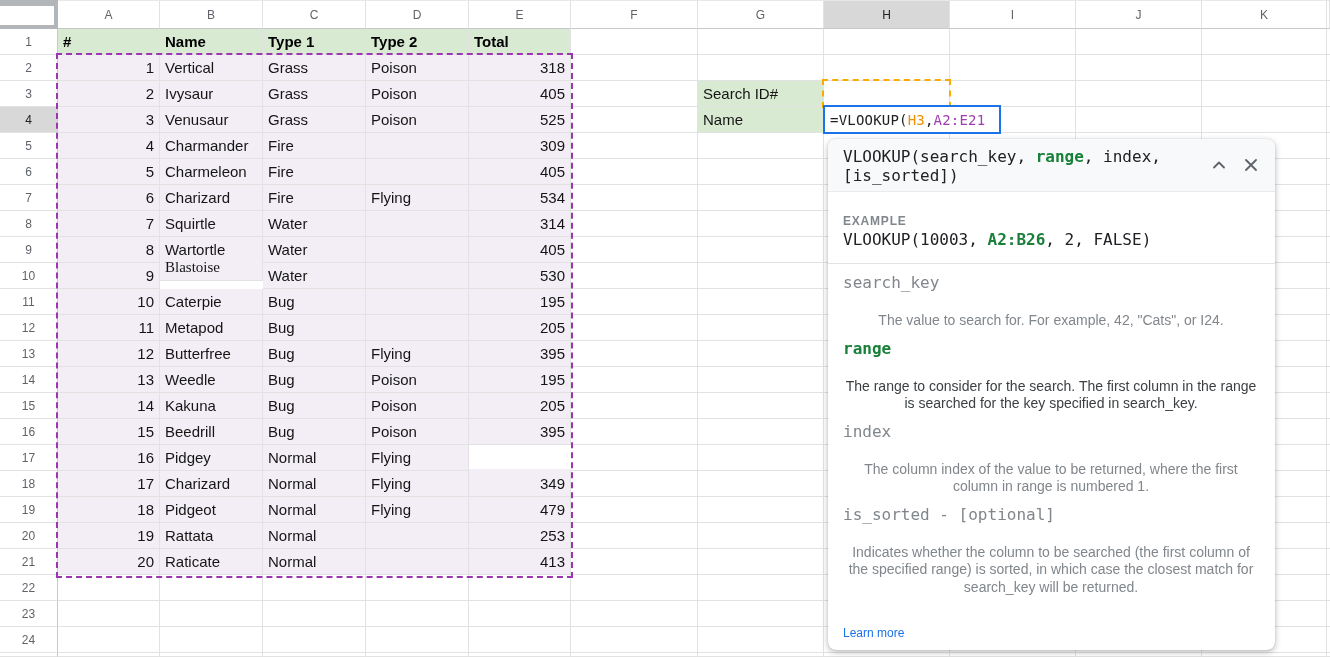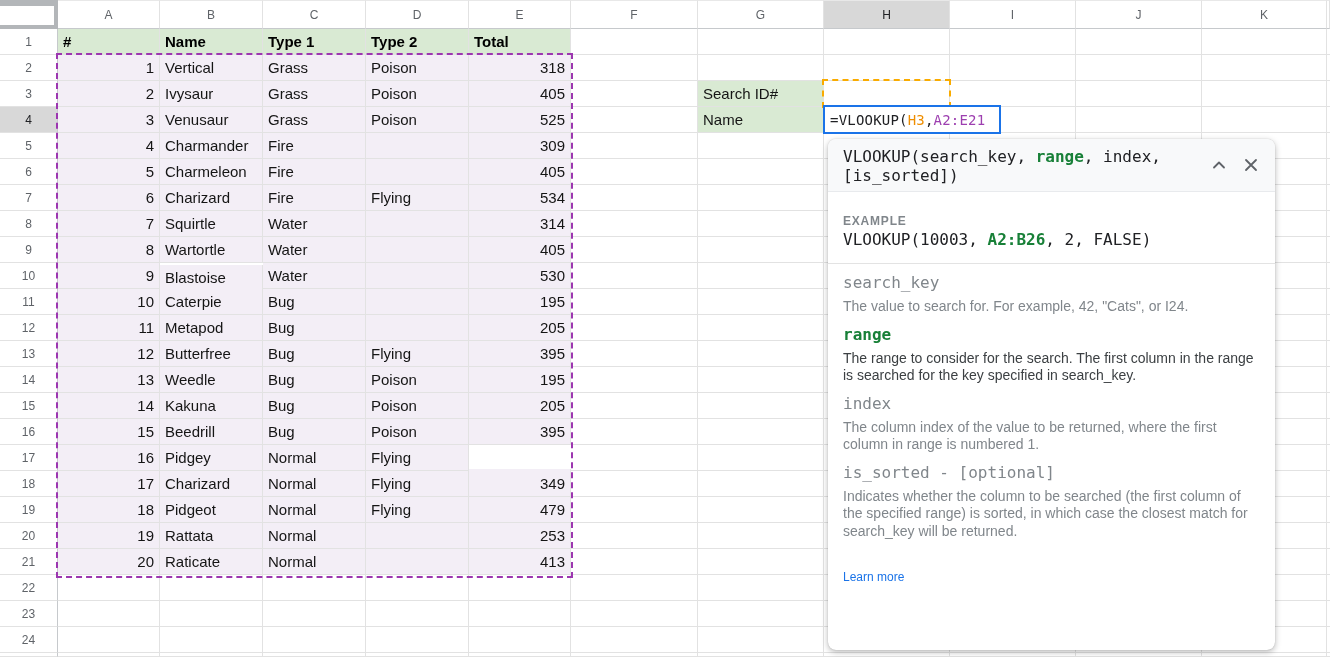--- a/index.html
+++ b/index.html
@@ -50,21 +50,21 @@
   .icon-btn{position:absolute;top:16px;width:20px;height:20px;color:#5f6368;cursor:pointer;}
   .icon-btn.collapse{right:46px;}
   .icon-btn.close{right:14px;}
   .popup-body{padding:8px 16px 0 15px;}
   .plabel{font-size:12px;line-height:12px;font-weight:bold;color:#80868b;letter-spacing:.8px;margin-top:15px;}
   .pcode{font-family:"DejaVu Sans Mono",monospace;font-size:16px;line-height:19px;color:#202124;margin-top:3px;}
   .ptext{font-size:14px;line-height:17.5px;color:#3c4043;margin-top:5px;}
   .pdivider{height:1px;background:#e3e3e3;margin:14px -16px 0 -15px;}
   .pname{font-family:"DejaVu Sans Mono",monospace;font-size:16px;line-height:19px;color:#80868b;margin-top:9px;}
   .pname.active{color:var(--function-green,#188038);font-weight:bold;}
-  .pdesc{font-size:14px;line-height:17.5px;color:#80868b;margin-top:6px;}
+  .pdesc{font-size:14px;line-height:17.5px;color:#80868b;margin-top:20px;text-align:center;}
   .pdesc.dark{color:#3c4043;}
   .learn{display:inline-block;font-size:12px;color:var(--link-blue,#1a73e8);margin-top:30px;
          text-decoration:none;cursor:pointer;}
 </style>
 </head>
 <body>
 
 <div class="sheet">
   <div id="cells">
       <div class="cell green bold" style="left: 58px; top: 29px; width: 102px; height: 26px;">#</div>
@@ -169,21 +169,21 @@
       <div class="cell tint" style="left: 366px; top: 237px; width: 103px; height: 26px;"></div>
       <div class="cell tint right" style="left: 469px; top: 237px; width: 102px; height: 26px;">405</div>
       <div class="cell" style="left: 571px; top: 237px; width: 127px; height: 26px;"></div>
       <div class="cell" style="left: 698px; top: 237px; width: 126px; height: 26px;"></div>
       <div class="cell" style="left: 824px; top: 237px; width: 126px; height: 26px;"></div>
       <div class="cell" style="left: 950px; top: 237px; width: 126px; height: 26px;"></div>
       <div class="cell" style="left: 1076px; top: 237px; width: 126px; height: 26px;"></div>
       <div class="cell" style="left: 1202px; top: 237px; width: 125px; height: 26px;"></div>
       <div class="cell" style="left: 1327px; top: 237px; width: 3px; height: 26px;"></div>
       <div class="cell tint right" style="left: 58px; top: 263px; width: 102px; height: 26px;">9</div>
-      <div class="cell tint" style="left: 160px; top: 265px; width: 103px; height: 26px;">Blastoise</div>
+      <div class="cell tint" style="left: 160px; top: 255px; width: 103px; height: 26px; font-family: Liberation Serif, serif;">Blastoise</div>
       <div class="cell tint" style="left: 263px; top: 263px; width: 103px; height: 26px;">Water</div>
       <div class="cell tint" style="left: 366px; top: 263px; width: 103px; height: 26px;"></div>
       <div class="cell tint right" style="left: 469px; top: 263px; width: 102px; height: 26px;">530</div>
       <div class="cell" style="left: 571px; top: 263px; width: 127px; height: 26px;"></div>
       <div class="cell" style="left: 698px; top: 263px; width: 126px; height: 26px;"></div>
       <div class="cell" style="left: 824px; top: 263px; width: 126px; height: 26px;"></div>
       <div class="cell" style="left: 950px; top: 263px; width: 126px; height: 26px;"></div>
       <div class="cell" style="left: 1076px; top: 263px; width: 126px; height: 26px;"></div>
       <div class="cell" style="left: 1202px; top: 263px; width: 125px; height: 26px;"></div>
       <div class="cell" style="left: 1327px; top: 263px; width: 3px; height: 26px;"></div>

